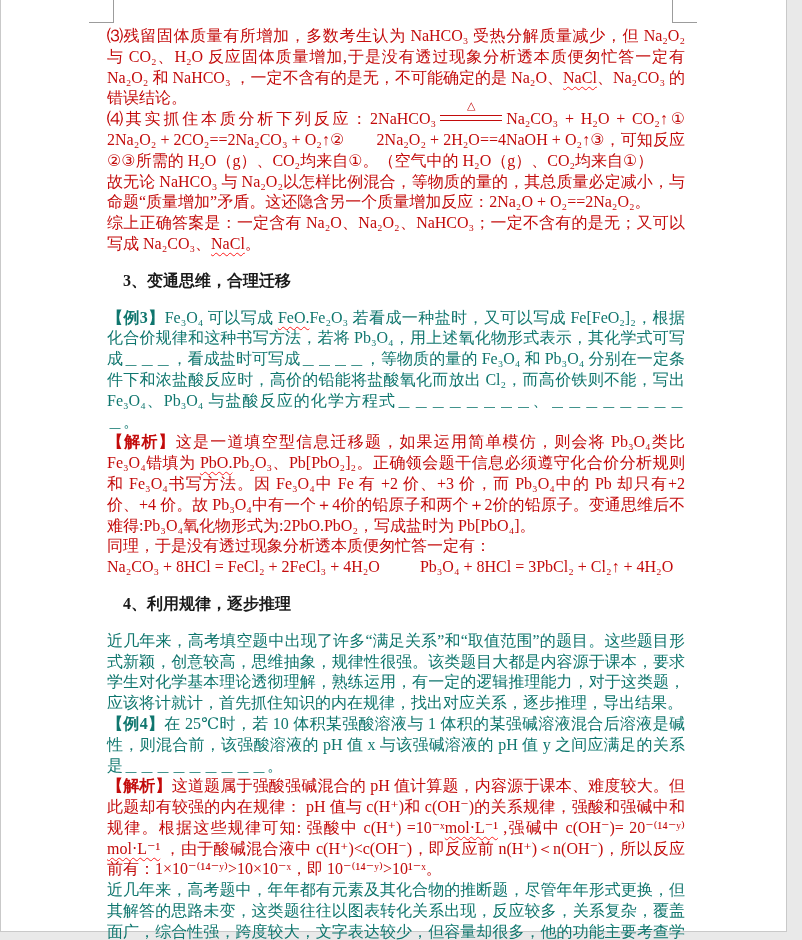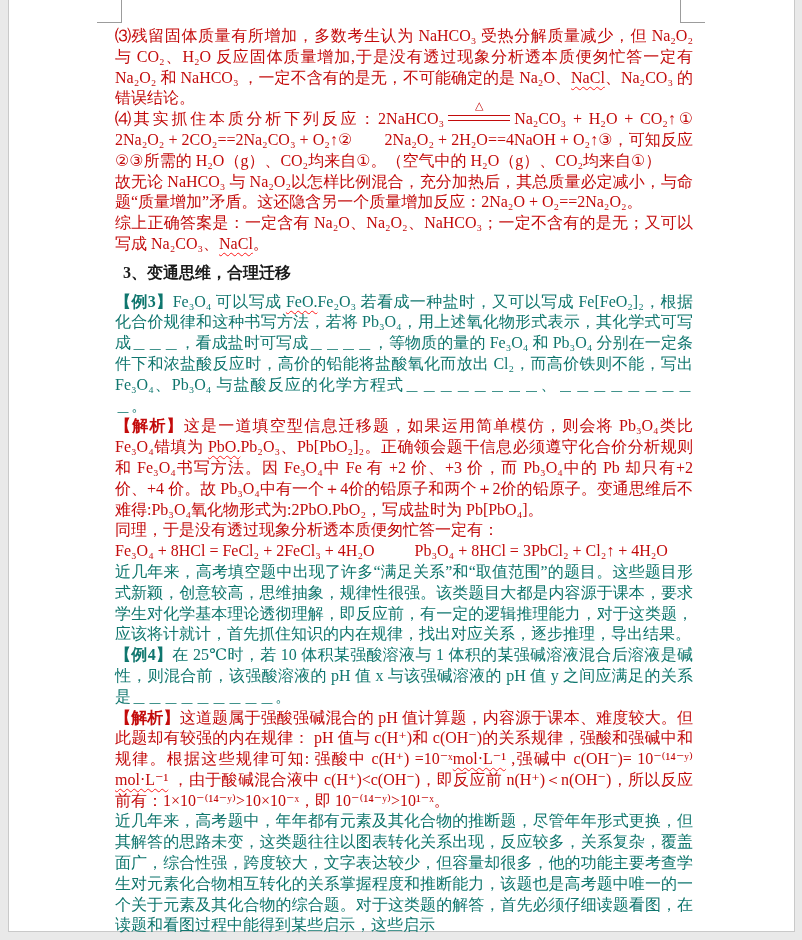--- a/index.html
+++ b/index.html
@@ -3,40 +3,40 @@
 <meta charset="utf-8">
 <style>
   html,body{margin:0;padding:0;}
   body{
     width:802px;height:940px;overflow:hidden;
     background:#e9e9e9;
     font-family:"Liberation Serif","DejaVu Serif","DejaVu Sans",serif;
     position:relative;
   }
   .page{
-    position:absolute;left:8px;top:0;width:787px;height:932px;
+    position:absolute;left:0;top:0;width:787px;height:932px;
     background:#ffffff;
     border-left:1px solid #c9c9c9;border-right:1px solid #c9c9c9;border-bottom:1px solid #c9c9c9;
     box-sizing:border-box;
   }
   .cropmark{position:absolute;top:0;width:24px;height:22px;}
   .cropmark.tl{left:88px;border-right:1px solid #9c9c9c;border-bottom:1px solid #9c9c9c;}
   .cropmark.tr{left:671px;border-left:1px solid #9c9c9c;border-bottom:1px solid #9c9c9c;}
   .textbody{
     position:absolute;left:106px;top:26px;width:578px;
     font-size:16px;line-height:20.8px;
     text-align:justify;
     color:#1a1a1a;
     word-break:break-word;
   }
   p{margin:0;padding:0;}
   .red{color:#c30b0b;}
   .blk{color:#0f766e;}
   .b{font-weight:bold;}
-  h3{margin:8px;padding:0;font-size:16px;line-height:20.8px;font-weight:bold;color:#1a1a1a;}
+  h3{margin:16px;padding:0;font-size:16px;line-height:20.8px;font-weight:bold;color:#1a1a1a;}
   h3.indent{padding-left:34px;margin-top:18px;margin-bottom:13px;}
   .wavy{
     text-decoration-line:underline;
     text-decoration-style:wavy;
     text-decoration-color:#ff1a1a;
     text-decoration-thickness:1px;
     text-underline-offset:3px;
   }
   
   .rxn{
@@ -60,39 +60,40 @@
 
   <div class="cropmark tl"></div>
   <div class="cropmark tr"></div>
 
   <div class="textbody">
 
     <p class="red"><span>⑶残留固体质量有所增加，多数考生认为 NaHCO₃ 受热分解质量减少，但 Na₂O₂ 与 CO₂、H₂O 反应固体质量增加,于是没有透过现象分析透本质便匆忙答一定有 Na₂O₂ 和 NaHCO₃ ，一定不含有的是无，不可能确定的是 Na₂O、</span><span class="wavy">NaCl</span><span>、Na₂CO₃ 的错误结论。</span></p>
 
     <p class="red"><span>⑷其实抓住本质分析下列反应：2NaHCO₃</span><span class="rxn"><span class="rxn-delta">△</span><span class="rxn-line"></span></span><span>Na₂CO₃ + H₂O + CO₂↑①　　2Na₂O₂ + 2CO₂==2Na₂CO₃ + O₂↑②　　2Na₂O₂ + 2H₂O==4NaOH + O₂↑③，可知反应②③所需的 H₂O（g）、CO₂均来自①。（空气中的 H₂O（g）、CO₂均来自①）</span></p>
 
-    <p class="red"><span>故无论 NaHCO₃ 与 Na₂O₂以怎样比例混合，充分加热后，其总质量必定减小，与命题“质量增加”矛盾。这还隐含另一个质量增加反应：2Na₂O + O₂==2Na₂O₂。</span></p>
+    <p class="red"><span>故无论 NaHCO₃ 与 Na₂O₂以怎样比例混合，等物质的量的，其总质量必定减小，与命题“质量增加”矛盾。这还隐含另一个质量增加反应：2Na₂O + O₂==2Na₂O₂。</span></p>
 
     <p class="red"><span>综上正确答案是：一定含有 Na₂O、Na₂O₂、NaHCO₃；一定不含有的是无；又可以写成 Na₂CO₃、</span><span class="wavy">NaCl</span><span>。</span></p>
 
     <h3>3、变通思维，合理迁移</h3>
 
     <p class="blk"><span class="b">【例3】</span><span>Fe₃O₄ 可以写成 </span><span class="wavy">FeO.</span><span>Fe₂O₃ 若看成一种盐时，又可以写成 Fe[FeO₂]₂，根据化合价规律和这种书写方法，若将 Pb₃O₄，用上述氧化物形式表示，其化学式可写成＿＿＿，看成盐时可写成＿＿＿＿，等物质的量的 Fe₃O₄ 和 Pb₃O₄ 分别在一定条件下和浓盐酸反应时，高价的铅能将盐酸氧化而放出 Cl₂，而高价铁则不能，写出 Fe₃O₄、Pb₃O₄ 与盐酸反应的化学方程式＿＿＿＿＿＿＿＿、＿＿＿＿＿＿＿＿＿。</span></p>
 
     <p class="red"><span class="b">【解析】</span><span>这是一道填空型信息迁移题，如果运用简单模仿，则会将 Pb₃O₄类比 Fe₃O₄错填为 </span><span class="wavy">PbO.</span><span>Pb₂O₃、Pb[PbO₂]₂。正确领会题干信息必须遵守化合价分析规则和 Fe₃O₄书写方法。因 Fe₃O₄中 Fe 有 +2 价、+3 价，而 Pb₃O₄中的 Pb 却只有+2 价、+4 价。故 Pb₃O₄中有一个＋4价的铅原子和两个＋2价的铅原子。变通思维后不难得:Pb₃O₄氧化物形式为:2PbO.PbO₂，写成盐时为 Pb[PbO₄]。</span></p>
 
     <p class="red"><span>同理，于是没有透过现象分析透本质便匆忙答一定有：</span></p>
 
-    <p class="red"><span>Fe₃O₄ + 8HCl = FeCl₂ + 2FeCl₃ + 4H₂O</span><span class="eq2">Pb₃O₄ + 8HCl = 3PbCl₂ + Cl₂↑ + 4H₂O</span></p>
+    <p class="red"><span>Na₂CO₃ + 8HCl = FeCl₂ + 2FeCl₃ + 4H₂O</span><span class="eq2">Pb₃O₄ + 8HCl = 3PbCl₂ + Cl₂↑ + 4H₂O</span></p>
 
+    <h3>4、利用规律，逐步推理</h3>
 
-    <p class="blk"><span>近几年来，高考填空题中出现了许多“满足关系”和“取值范围”的题目。这些题目形式新颖，创意较高，思维抽象，规律性很强。该类题目大都是内容源于课本，要求学生对化学基本理论透彻理解，即反应前，有一定的逻辑推理能力，对于这类题，应该将计就计，首先抓住知识的内在规律，找出对应关系，逐步推理，导出结果。</span></p>
+    <p class="blk"><span>近几年来，高考填空题中出现了许多“满足关系”和“取值范围”的题目。这些题目形式新颖，创意较高，思维抽象，规律性很强。该类题目大都是内容源于课本，要求学生对化学基本理论透彻理解，熟练运用，有一定的逻辑推理能力，对于这类题，应该将计就计，首先抓住知识的内在规律，找出对应关系，逐步推理，导出结果。</span></p>
 
     <p class="blk"><span class="b">【例4】</span><span>在 25℃时，若 10 体积某强酸溶液与 1 体积的某强碱溶液混合后溶液是碱性，则混合前，该强酸溶液的 pH 值 x 与该强碱溶液的 pH 值 y 之间应满足的关系是＿＿＿＿＿＿＿＿＿。</span></p>
 
-    <p class="red"><span class="b">【解析】</span><span>这道题属于强酸强碱混合的 pH 值计算题，内容源于课本、难度较大。但此题却有较强的内在规律： pH 值与 c(H⁺)和 c(OH⁻)的关系规律，强酸和强碱中和规律。根据这些规律可知: 强酸中  c(H⁺) =10⁻ˣ</span><span class="wavy">mol·L⁻¹</span><span> ,强碱中 c(OH⁻)= 10⁻⁽¹⁴⁻ʸ⁾</span><span class="wavy">mol·L⁻¹</span><span> ，由于酸碱混合液中 c(H⁺)&lt;c(OH⁻)，即反应前 n(H⁺)＜n(OH⁻)，所以反应前有：1×10⁻⁽¹⁴⁻ʸ⁾&gt;10×10⁻ˣ，即 10⁻⁽¹⁴⁻ʸ⁾&gt;10¹⁻ˣ。</span></p>
+    <p class="red"><span class="b">【解析】</span><span>这道题属于强酸强碱混合的 pH 值计算题，内容源于课本、难度较大。但此题却有较强的内在规律： pH 值与 c(H⁺)和 c(OH⁻)的关系规律，强酸和强碱中和规律。根据这些规律可知: 强酸中  c(H⁺) =10⁻ˣ</span><span class="wavy">mol·L⁻¹</span><span> ,强碱中 c(OH⁻)= 20⁻⁽¹⁴⁻ʸ⁾</span><span class="wavy">mol·L⁻¹</span><span> ，由于酸碱混合液中 c(H⁺)&lt;c(OH⁻)，即反应前 n(H⁺)＜n(OH⁻)，所以反应前有：1×10⁻⁽¹⁴⁻ʸ⁾&gt;10×10⁻ˣ，即 10⁻⁽¹⁴⁻ʸ⁾&gt;10¹⁻ˣ。</span></p>
 
 
 
     <p class="blk"><span>近几年来，高考题中，年年都有元素及其化合物的推断题，尽管年年形式更换，但其解答的思路未变，这类题往往以图表转化关系出现，反应较多，关系复杂，覆盖面广，综合性强，跨度较大，文字表达较少，但容量却很多，他的功能主要考查学生对元素化合物相互转化的关系掌握程度和推断能力，该题也是高考题中唯一的一个关于元素及其化合物的综合题。对于这类题的解答，首先必须仔细读题看图，在读题和看图过程中能得到某些启示，这些启示</span></p>
 
   </div>
 </div>
 
 </body></html>

